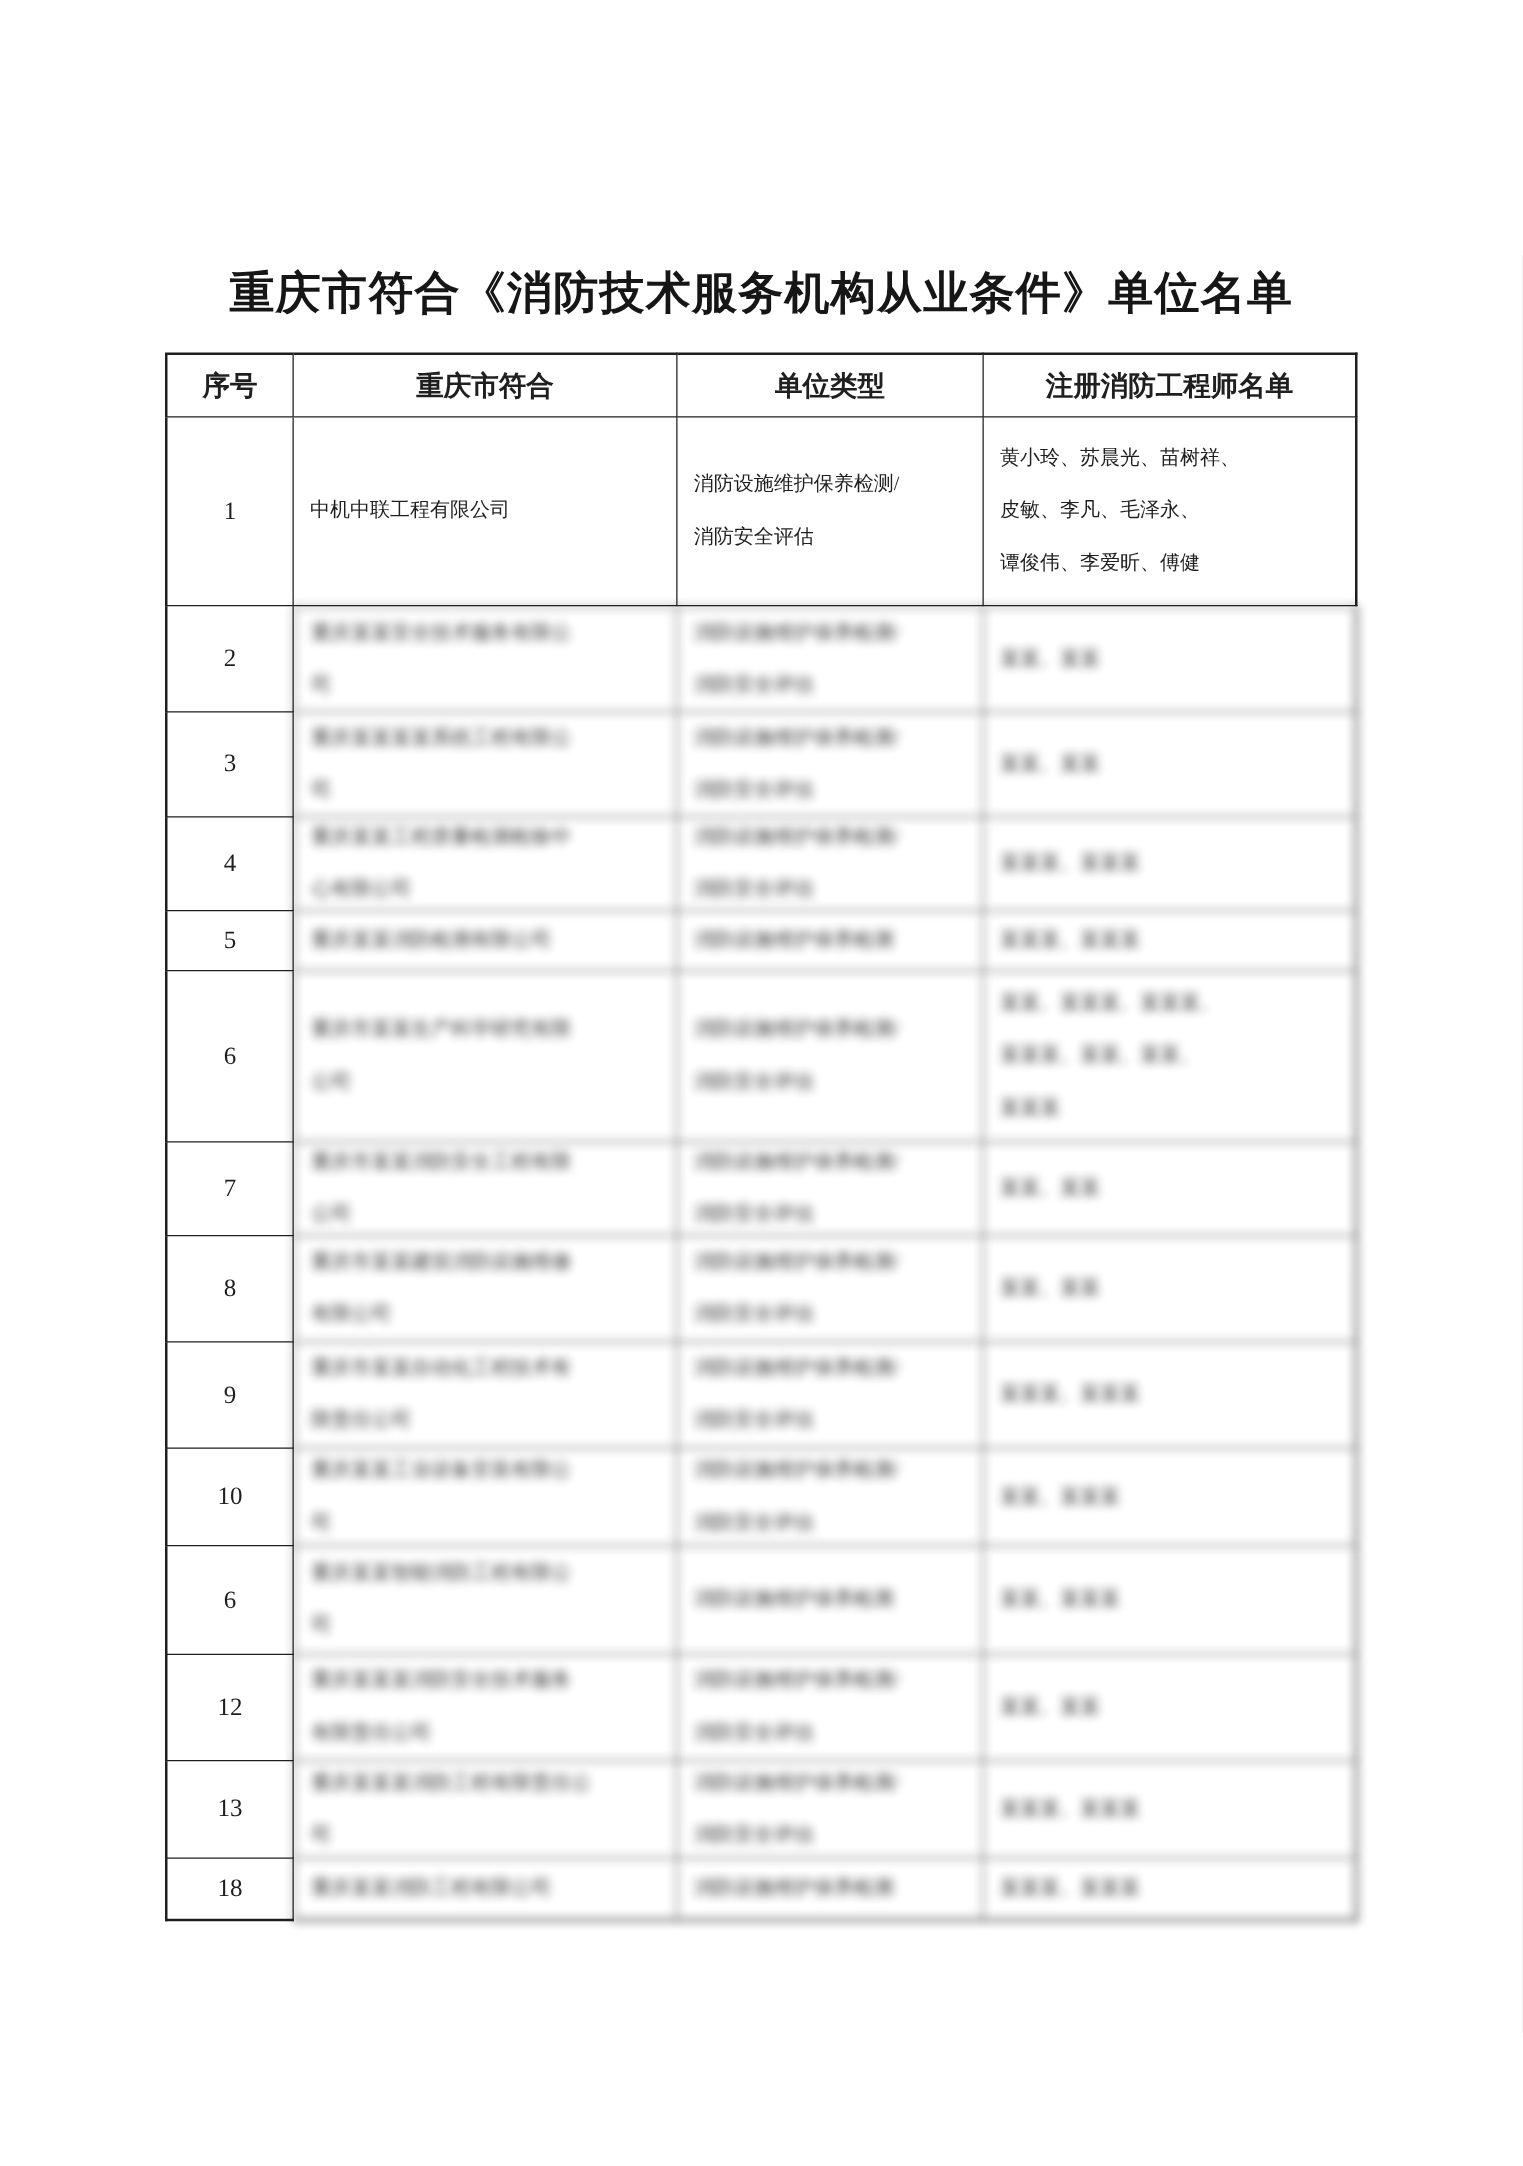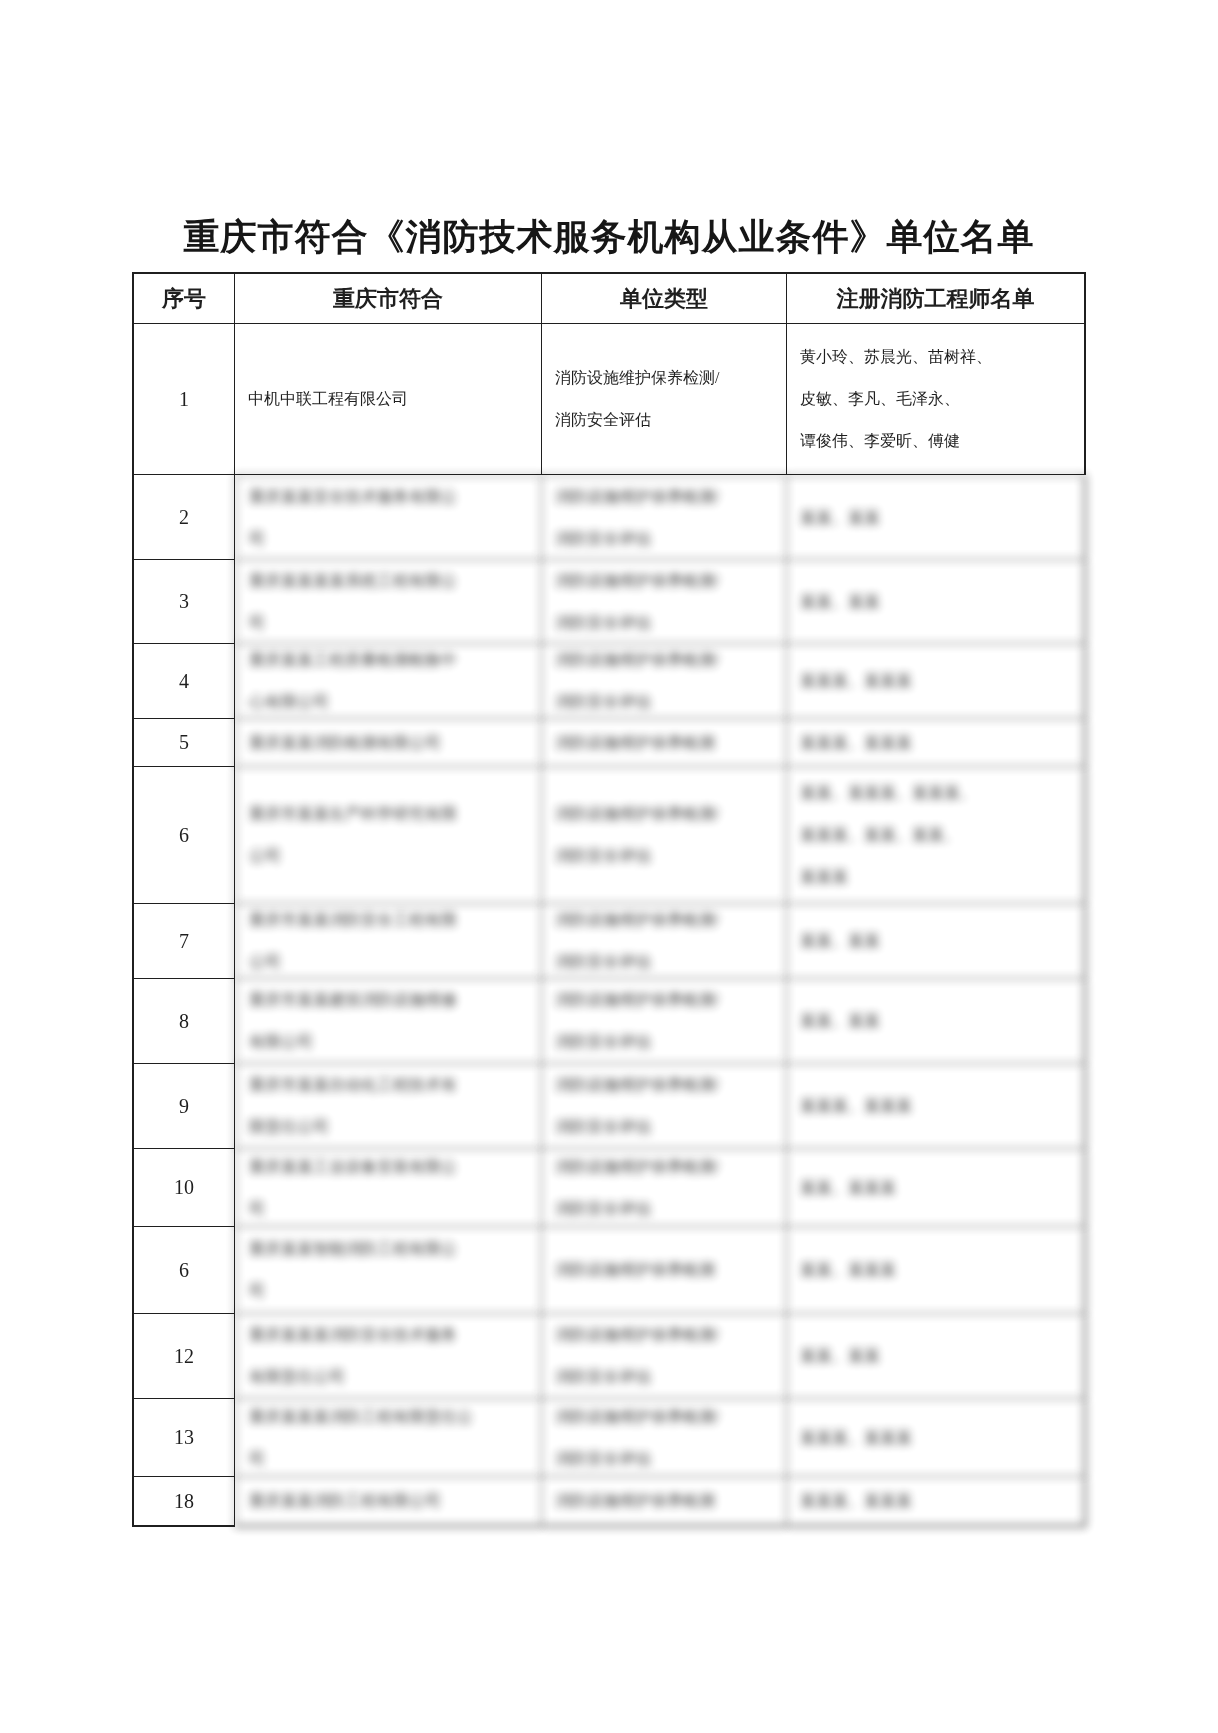--- a/index.html
+++ b/index.html
@@ -13,30 +13,30 @@
     font-family: "Liberation Serif", "DejaVu Serif", serif;
     color: #1f1f1f;
   }
   .title {
     margin: 0;
     padding-top: 213px;
     padding-bottom: 0;
     height: 47px;
     line-height: 47px;
     text-align: center;
-    font-family: Liberation Sans, sans-serif;
+    font-family: Liberation Mono, monospace;
     font-weight: 700;
     font-size: 36px;
     letter-spacing: 1px;
     color: #161616;
   }
   .doc-table {
     display: grid;
     width: 954px;
-    margin: 12px auto 0 auto;
+    margin: 22px auto 0 auto;
     grid-template-columns: 103px 307px 245px 299px;
     
   }
   .cell {
     box-sizing: border-box;
     display: flex;
     flex-direction: column;
     justify-content: center;
     align-items: flex-start;
     padding: 2px 13px;
@@ -50,21 +50,21 @@
     align-items: center;
     justify-content: center;
     border-top: 2.5px solid #1f1f1f;
     font-family: "Liberation Sans", "DejaVu Sans", sans-serif;
     font-weight: 700;
     font-size: 22px;
     text-align: center;
     padding: 0;
   }
   .col0 { border-left: 2.5px solid #1f1f1f; align-items: center; padding: 0; }
-  .col3 { border-right: 2.5px solid #1f1f1f; }
+  .col3 { border-right: 2.5px solid #1f1f1f; font-family: Liberation Mono, monospace; }
   .last-row { border-bottom: 2.5px solid #1f1f1f; }
   .num { font-family: "Liberation Serif", "DejaVu Serif", serif; font-size: 20px; }
   
   .redacted {
     filter: blur(4px);
     opacity: 0.92;
   }
   .redacted.cellc1 { border-left: 1.5px solid #1f1f1f; }   
   .first-blur-row { border-top: 1.5px solid #1f1f1f; }      
 </style>

